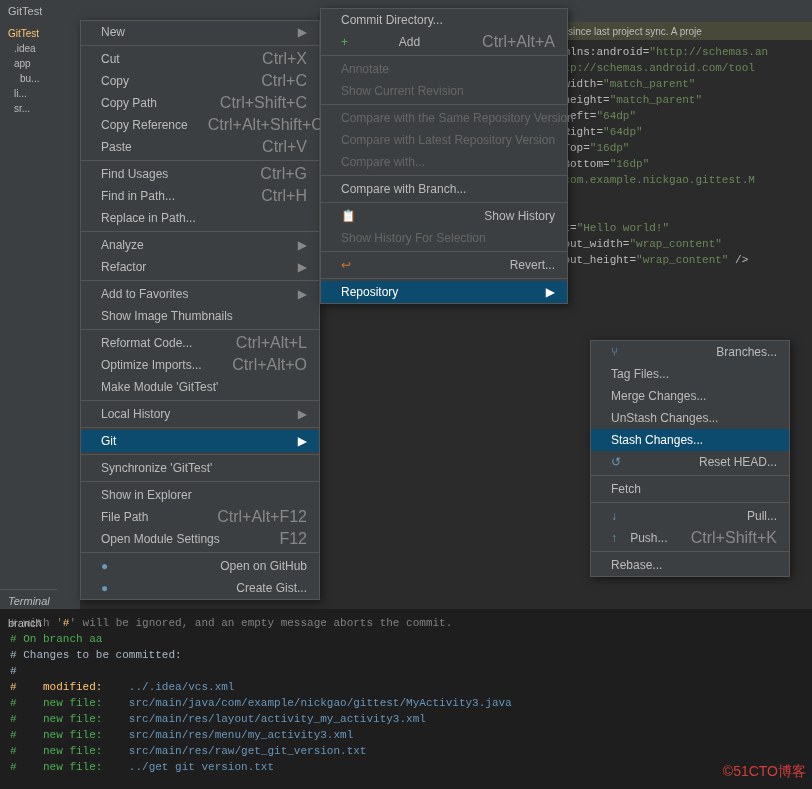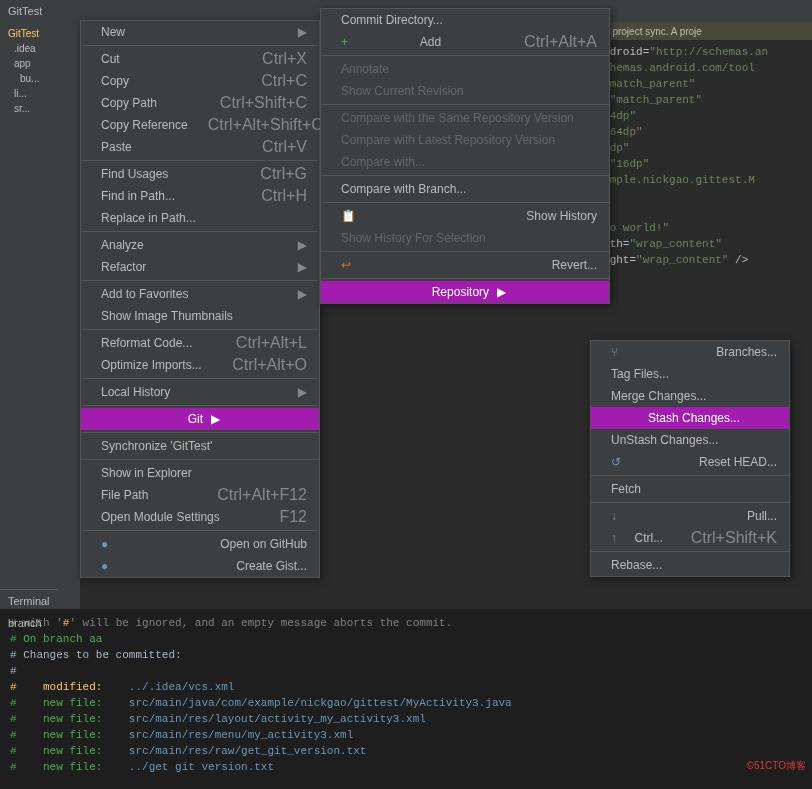--- a/index.html
+++ b/index.html
@@ -118,23 +118,22 @@
       padding: 2px 12px 2px 20px;
       display: flex;
       align-items: center;
       justify-content: space-between;
       cursor: default;
       line-height: 18px;
       white-space: nowrap;
     }
 
     .menu-item.highlighted {
-      background: #a21caf;
+      background: #0c4a6e;
       color: #ffffff;
-      justify-content: center;
     }
 
     .menu-item .shortcut {
       color: #888;
       font-size: 16px;
       margin-left: 20px;
     }
 
     .menu-separator {
       height: 1px;
@@ -149,21 +148,21 @@
 
     .menu-item.highlighted .arrow {
       color: #fff;
     }
 
     
     .git-submenu {
       position: absolute;
       top: 8px;
       left: 320px;
-      width: 290px;
+      width: 248px;
       background: #3c3f41;
       border: 1px solid #555;
       box-shadow: 2px 2px 8px rgba(0,0,0,0.5);
       z-index: 101;
       font-size: 12px;
       color: #bbbbbb;
     }
 
     
     .repo-submenu {
@@ -194,23 +193,23 @@
       align-items: center;
       padding: 0 8px;
       font-size: 11px;
       color: #bbbbbb;
       border-top: 1px solid #555;
     }
 
     
     .watermark {
       position: absolute;
-      bottom: 16px;
+      bottom: 8px;
       right: 6px;
-      font-size: 10px;
+      font-size: 14px;
       color: #ff4444;
       opacity: 0.8;
     }
   </style>
 </head>
 <body>
 
 <div class="ide-background"></div>
 
 <div class="top-bar">
@@ -274,21 +273,21 @@
 <div class="project-panel" style="font-size:10px; padding:4px;">
   <div style="padding:2px 4px; color:#ffc66d;">GitTest</div>
   <div style="padding:2px 4px 2px 10px;">.idea</div>
   <div style="padding:2px 4px 2px 10px;">app</div>
   <div style="padding:2px 4px 2px 16px;">bu...</div>
   <div style="padding:2px 4px 2px 10px;">li...</div>
   <div style="padding:2px 4px 2px 10px;">sr...</div>
 </div>
 
 <div class="bottom-tab">
-  <span style="cursor:pointer;">Terminal</span>
+  <span style="cursor:pointer;font-style:italic;">Terminal</span>
 </div>
 
 <div class="terminal">
   <div class="terminal-line">
     <span style="color:#808080;"># with '</span><span style="color:#ffc66d;">#</span><span style="color:#808080;">' will be ignored, and an empty message aborts the commit.</span>
   </div>
   <div class="terminal-line">
     <span style="color:#4caf50;"># On branch aa</span>
   </div>
   <div class="terminal-line">
@@ -382,20 +381,23 @@
     <span>Show Image Thumbnails</span>
   </div>
   <div class="menu-separator"></div>
   <div class="menu-item">
     <span>Reformat Code...</span>
     <span class="shortcut">Ctrl+Alt+L</span>
   </div>
   <div class="menu-item">
     <span>Optimize Imports...</span>
     <span class="shortcut">Ctrl+Alt+O</span>
+  </div>
+  <div class="menu-item">
+    <span>Make Module 'GitTest'</span>
   </div>
   <div class="menu-separator"></div>
   <div class="menu-item">
     <span>Local History</span>
     <span class="arrow">▶</span>
   </div>
   <div class="menu-separator"></div>
   <div class="menu-item highlighted">
     <span>Git</span>
     <span class="arrow">▶</span>
@@ -481,42 +483,42 @@
   <div class="menu-item">
     <span style="width:16px;display:inline-block;color:#6897bb;">⑂</span>
     <span>Branches...</span>
   </div>
   <div class="menu-item">
     <span>Tag Files...</span>
   </div>
   <div class="menu-item">
     <span>Merge Changes...</span>
   </div>
+  <div class="menu-item">
+    <span>UnStash Changes...</span>
+  </div>
   <div class="menu-item highlighted">
     <span>Stash Changes...</span>
   </div>
   <div class="menu-item">
-    <span>UnStash Changes...</span>
-  </div>
-  <div class="menu-item">
     <span style="width:16px;display:inline-block;color:#6897bb;">↺</span>
     <span>Reset HEAD...</span>
   </div>
   <div class="menu-separator"></div>
   <div class="menu-item">
     <span>Fetch</span>
   </div>
   <div class="menu-separator"></div>
   <div class="menu-item">
     <span style="width:16px;display:inline-block;color:#6897bb;">↓</span>
     <span>Pull...</span>
   </div>
   <div class="menu-item">
     <span style="width:16px;display:inline-block;color:#6897bb;">↑</span>
-    <span>Ctrl...</span>
+    <span>Push...</span>
     <span class="shortcut">Ctrl+Shift+K</span>
   </div>
   <div class="menu-separator"></div>
   <div class="menu-item">
     <span>Rebase...</span>
   </div>
 </div>
 
 <div class="watermark">©51CTO博客</div>
 

